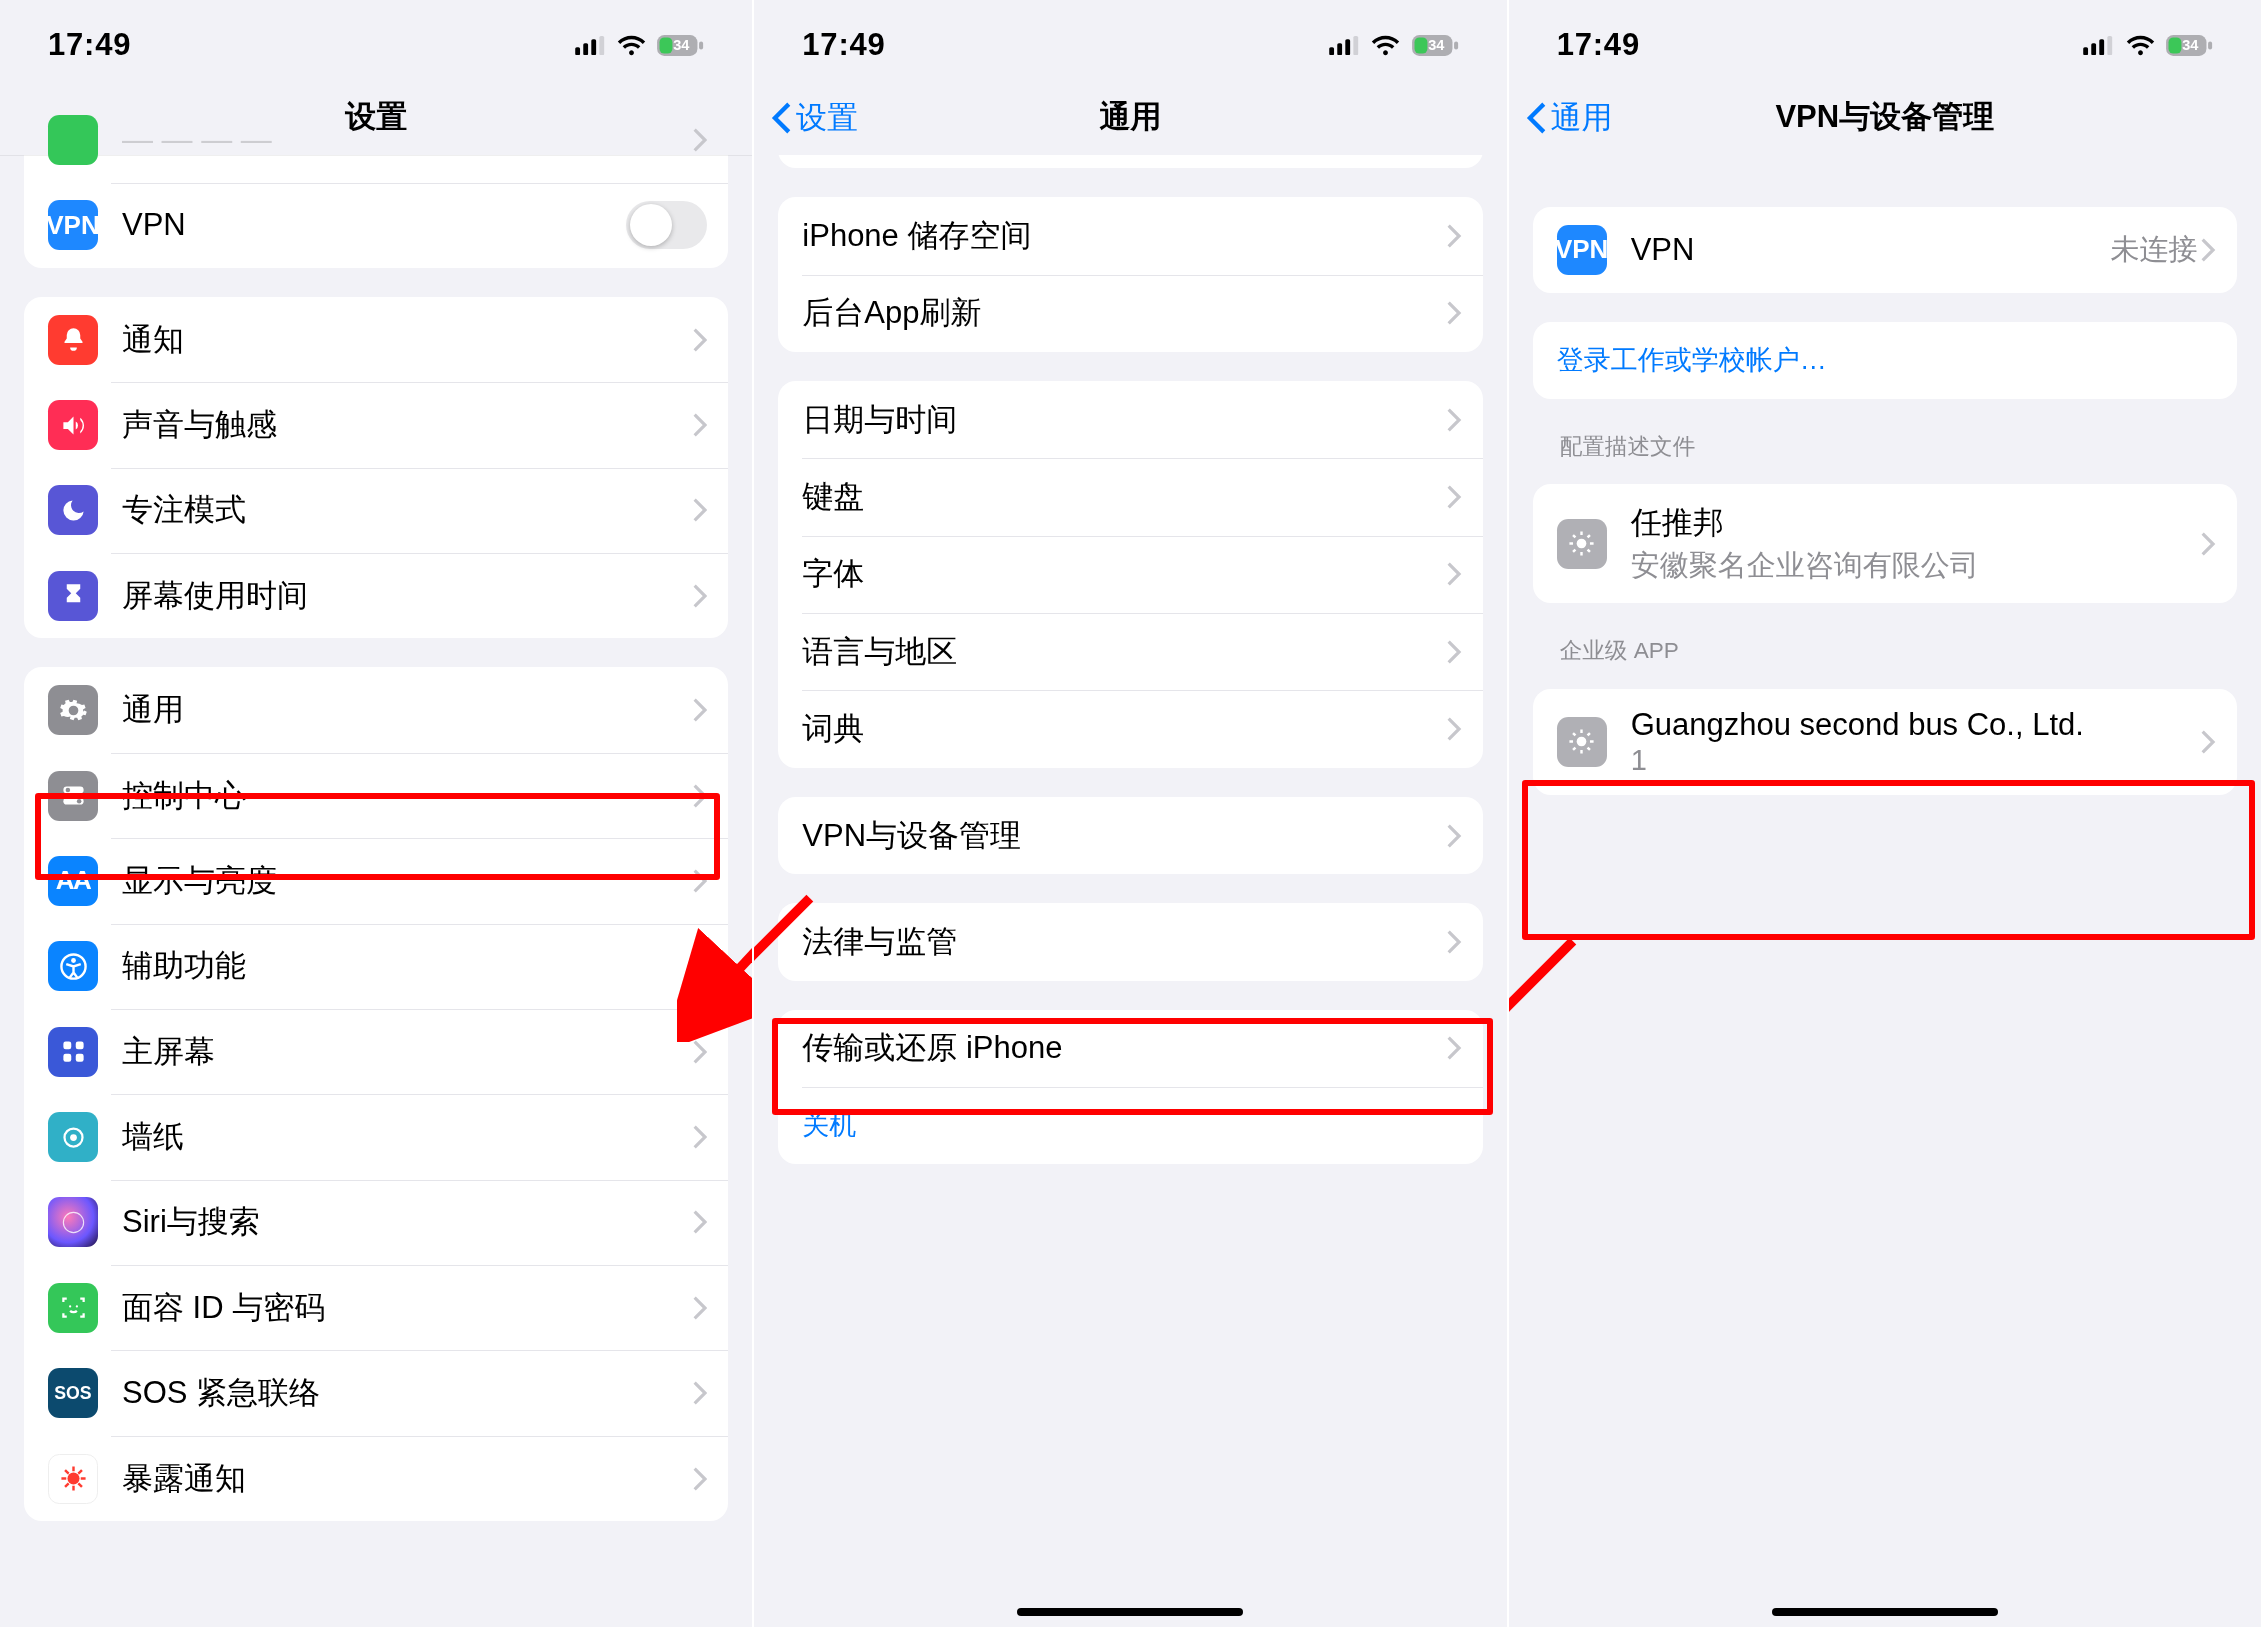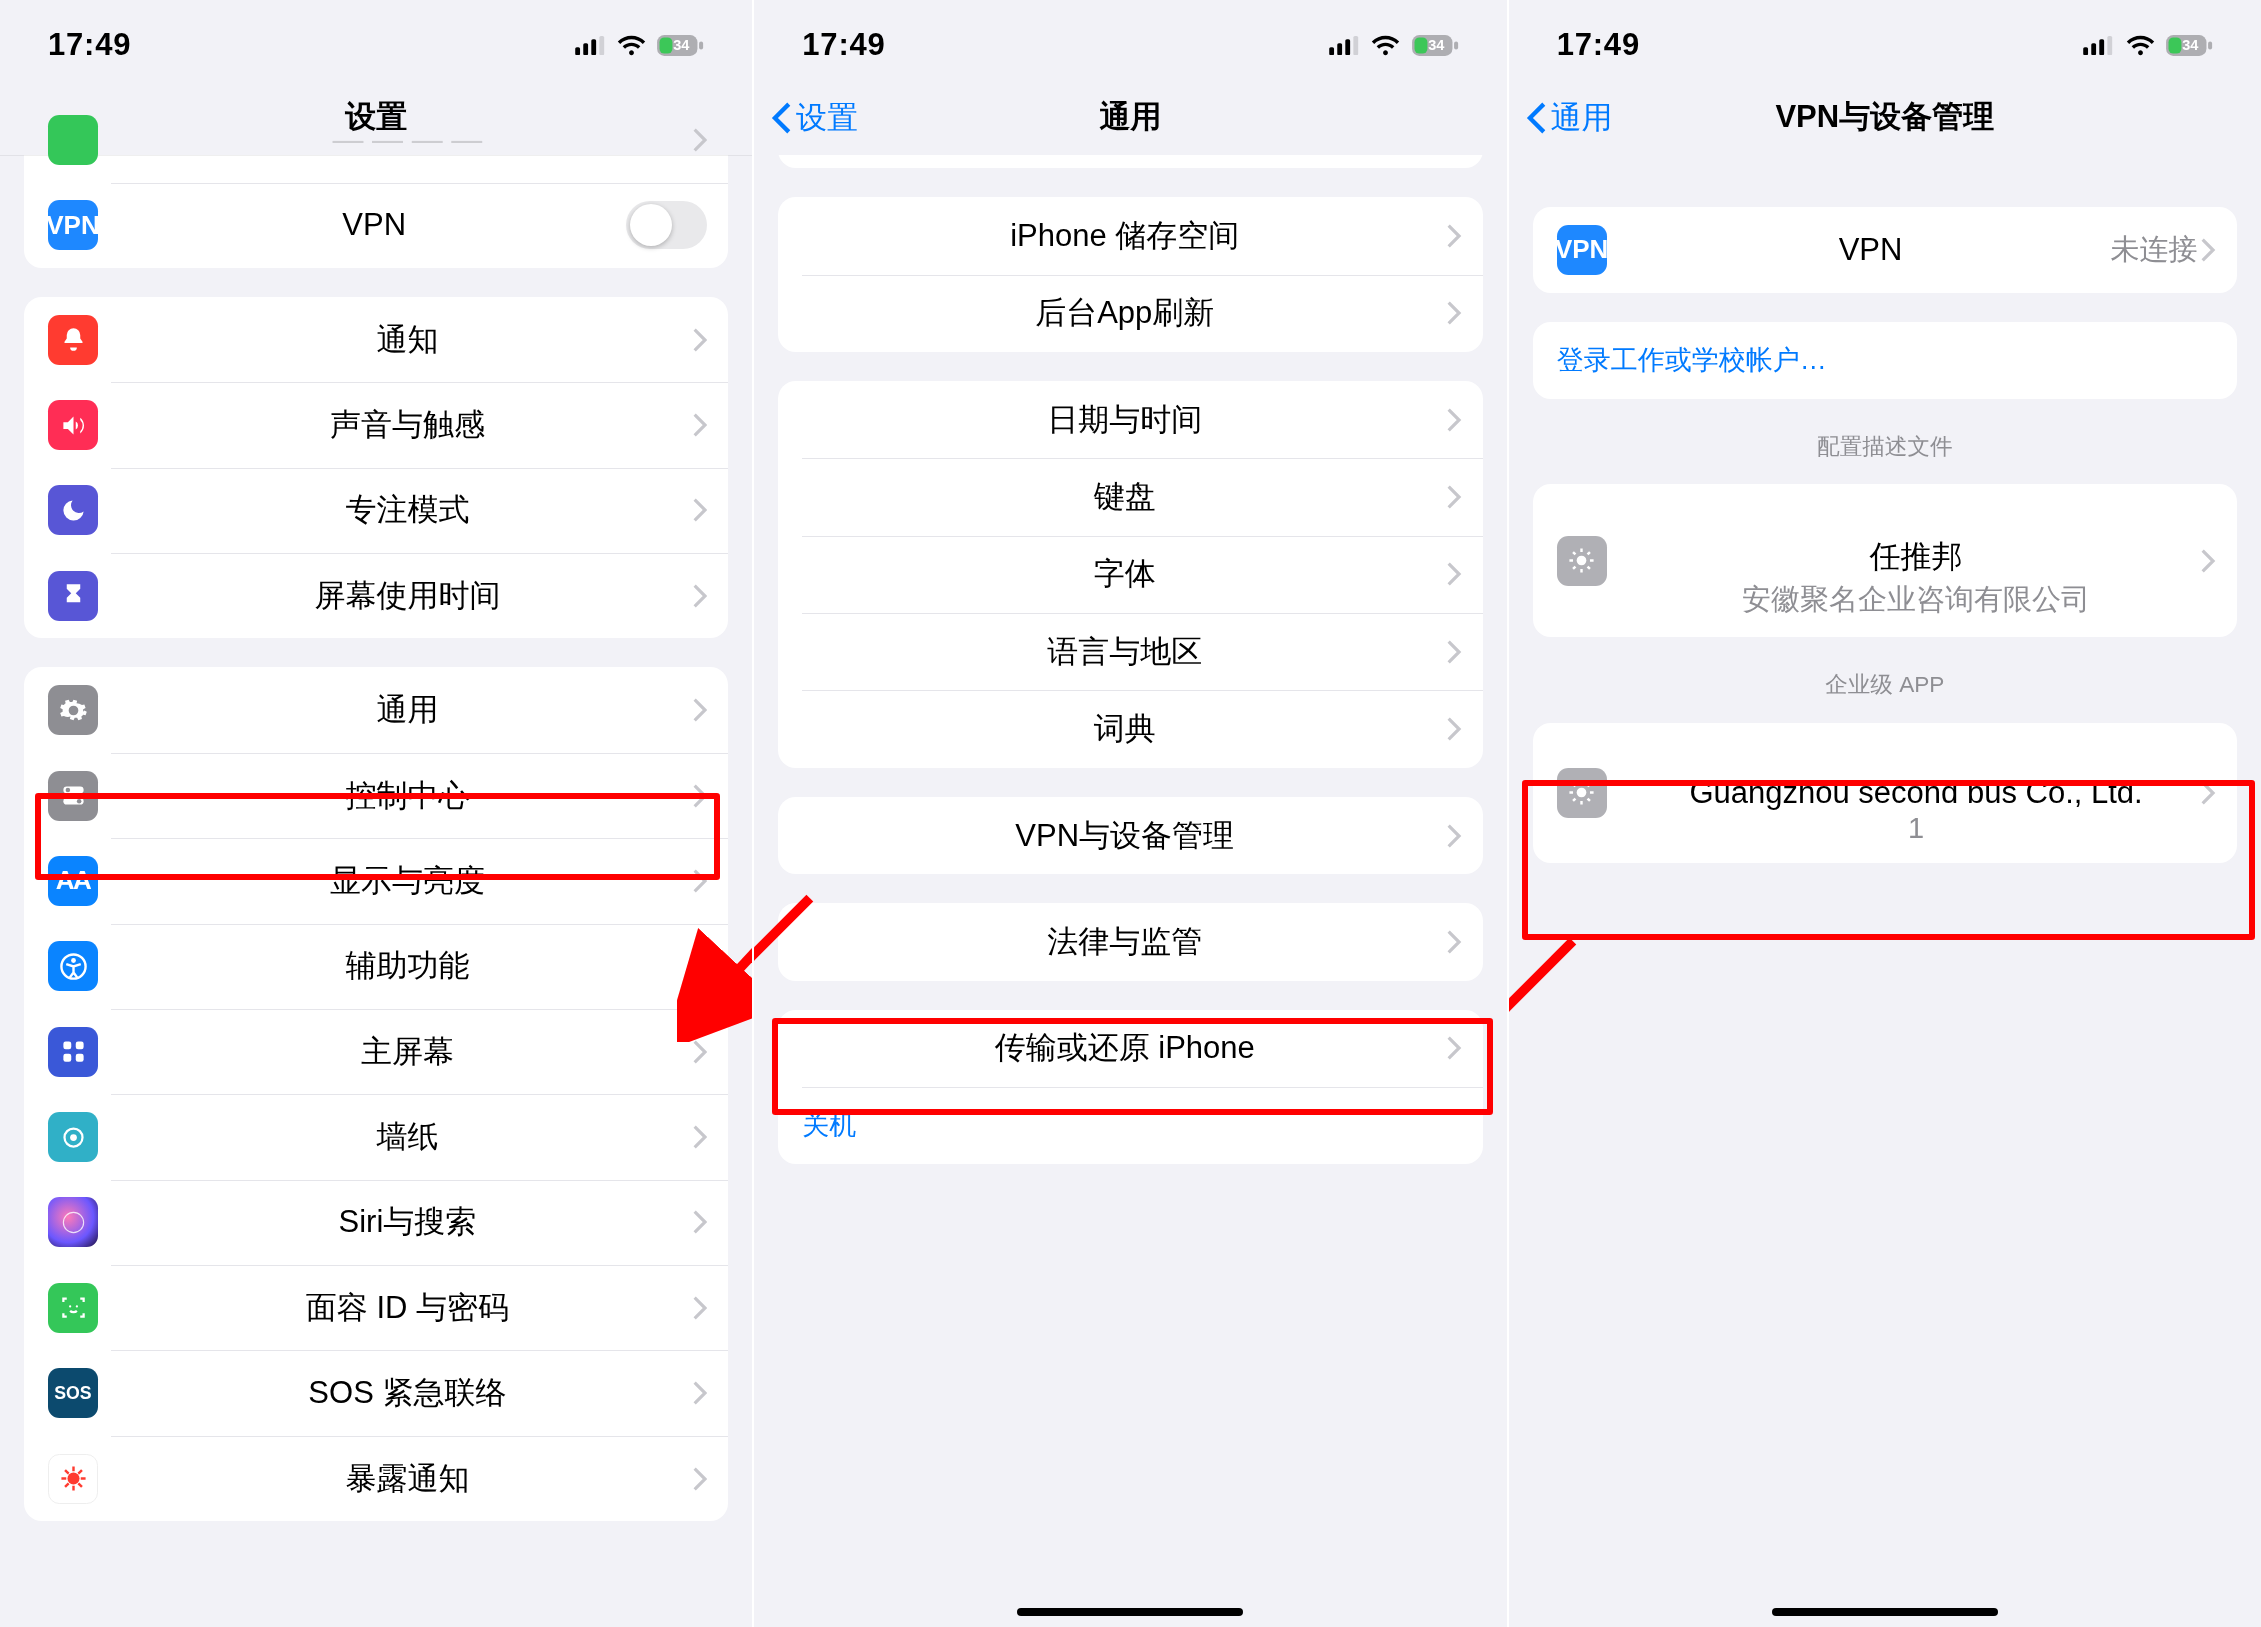--- a/index.html
+++ b/index.html
@@ -10,21 +10,20 @@
     display: flex;
     justify-content: center;
     align-items: flex-start;
   }
   .wrap {
     width: 2261px;
     height: 1627px;
     display: flex;
     background: #ffffff;
     transform-origin: top left;
-    text-align: center;
   }
   .phone {
     flex: 1 1 0;
     background: #f2f2f7;
     position: relative;
     border-right: 2.4px solid #ffffff;
     overflow: hidden;
   }
   .phone:last-child { border-right: none; }
 
@@ -78,21 +77,21 @@
   .row.withicon + .row.withicon::before { left: 87px; }
   .row .icon {
     width: 50px; height: 50px; border-radius: 11.3px;
     margin-right: 24px;
     flex: 0 0 auto;
     display:flex; align-items:center; justify-content:center;
   }
   .row .icon span { color:#fff; font-size: 26px; font-weight:600; }
   .row .label { font-size: 31px; color:#000; flex:1 1 auto; }
   .row .labelcol { flex:1 1 auto; display:flex; flex-direction:column; justify-content:center; gap:1.6px; }
-  .row .labelcol .main { font-size: 31px; color:#000;margin-top:34px; }
+  .row .labelcol .main { font-size: 31px; color:#000; }
   .row .labelcol .sub { font-size: 29px; color:#8e8e93; }
   .row .value { font-size: 29px; color:#8e8e93; margin-right: 4px; }
   .row .chev {
     width: 14.5px; height: 24px; flex:0 0 auto;
   }
   .row .chev svg { width:14.5px; height:24px; stroke:#c7c7cc; stroke-width:4; fill:none; }
   .row .link { color:#007aff; font-size:27px; }
 
   
   .toggle {

